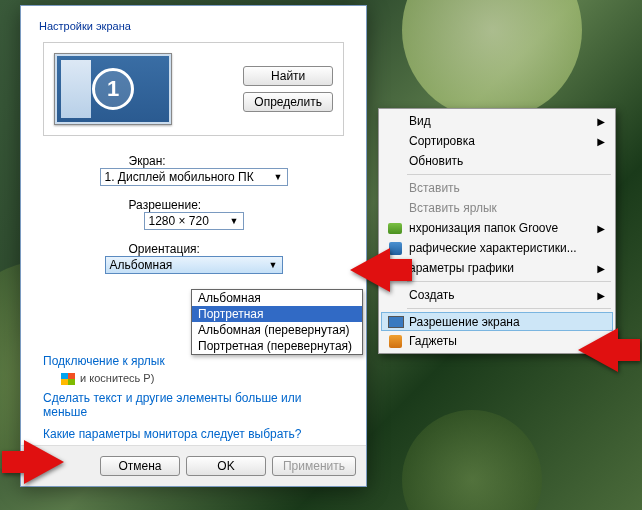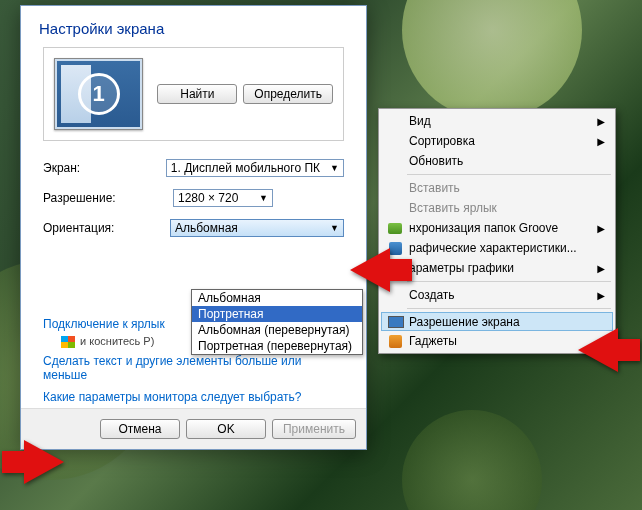--- a/index.html
+++ b/index.html
@@ -23,21 +23,21 @@
   .dialog {
     position: absolute;
     left: 20px; top: 5px;
     width: 345px;
     background: #fff;
     border: 1px solid #7a9ac0;
     box-shadow: 0 4px 20px rgba(0,0,0,.4);
   }
   .dlg-title {
     color: #003399;
-    font-size: 15px;
+    font-size: 11px;
     padding: 14px 18px 10px;
   }
   .preview-frame {
     margin: 0 22px 12px;
     border: 1px solid #ccc;
     padding: 10px;
     display: flex;
     align-items: center;
     gap: 14px;
     background: #fff;
@@ -63,24 +63,25 @@
   .btn {
     min-width: 80px;
     padding: 2px 10px;
     font-size: 12px;
     border: 1px solid #8a8a8a;
     border-radius: 3px;
     background: linear-gradient(#fefefe,#e4e4e4);
     cursor: pointer;
   }
   .btn:disabled{color:#999;}
-  .btn-col{display:flex;flex-direction:row;gap:6px;margin-left:auto;}
+  .btn-col{display:flex;flex-direction:column;gap:6px;margin-left:auto;}
   .row {
     display:flex; align-items:center;
     padding: 6px 22px;
+    flex-direction: column;
   }
   .row-label{width:130px;}
   .combo {
     border:1px solid #7a9ac0;
     background:#fff;
     padding:1px 4px;
     font-size:12px;
     display:flex;align-items:center;gap:4px;
     cursor:pointer;
     text-align:right;

